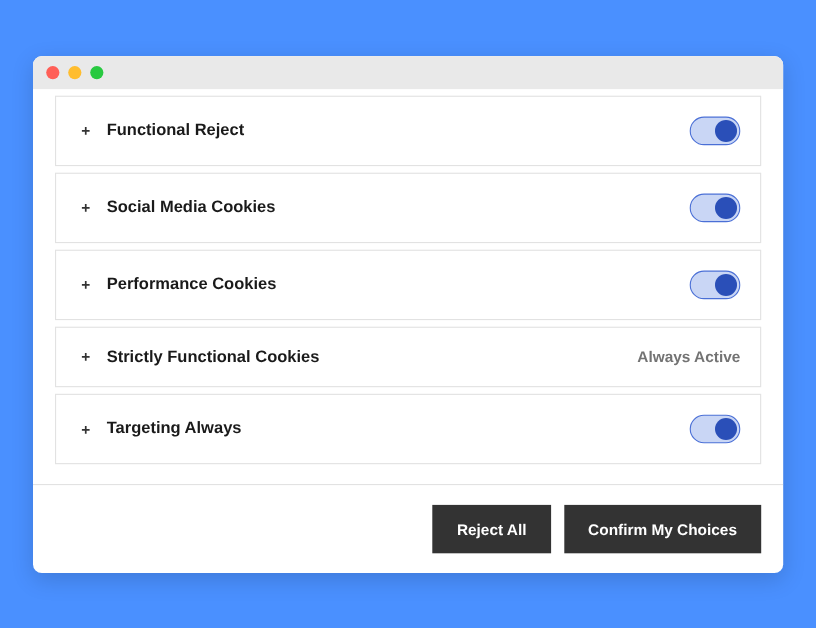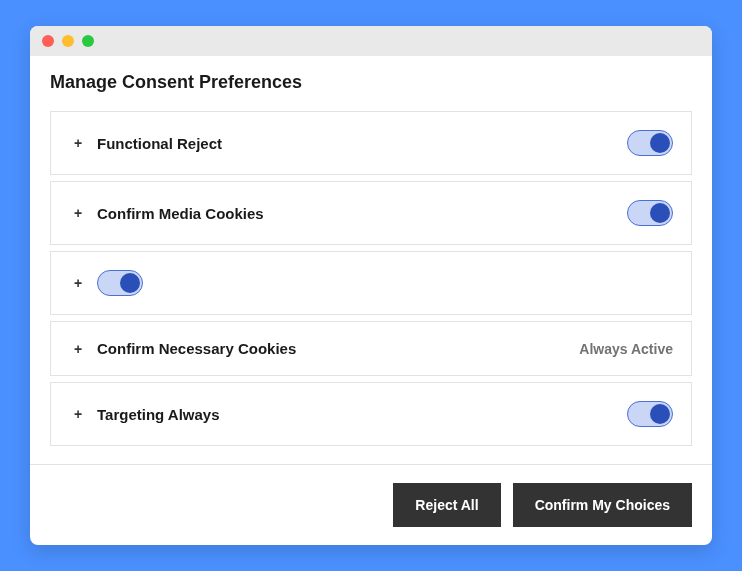--- a/index.html
+++ b/index.html
@@ -114,52 +114,50 @@
 </head>
 <body>
 
 <div class="window">
   <div class="titlebar">
     <div class="traffic-light tl-close"></div>
     <div class="traffic-light tl-min"></div>
     <div class="traffic-light tl-max"></div>
   </div>
 
-  <div class="header">
-    <h2>Manage Consent Preferences</h2>
-  </div>
 
   <div class="categories">
 
     <div class="category">
       <span class="expand">+</span>
       <span class="cat-label">Functional Reject</span>
       <div class="toggle">
         <div class="toggle-knob"></div>
       </div>
     </div>
 
     <div class="category">
       <span class="expand">+</span>
-      <span class="cat-label">Confirm Media Cookies</span>
+      <span class="cat-label">Social Media Cookies</span>
       <div class="toggle">
         <div class="toggle-knob"></div>
       </div>
     </div>
 
     <div class="category">
       <span class="expand">+</span>
+      <span class="cat-label">Performance Cookies</span>
       <div class="toggle">
         <div class="toggle-knob"></div>
       </div>
     </div>
 
     <div class="category">
       <span class="expand">+</span>
-      <span class="cat-label">Confirm Necessary Cookies</span>
+      <span class="cat-label">Strictly Functional Cookies</span>
       <span class="always-active">Always Active</span>
     </div>
 
     <div class="category">
       <span class="expand">+</span>
       <span class="cat-label">Targeting Always</span>
       <div class="toggle">
         <div class="toggle-knob"></div>
       </div>
     </div>

